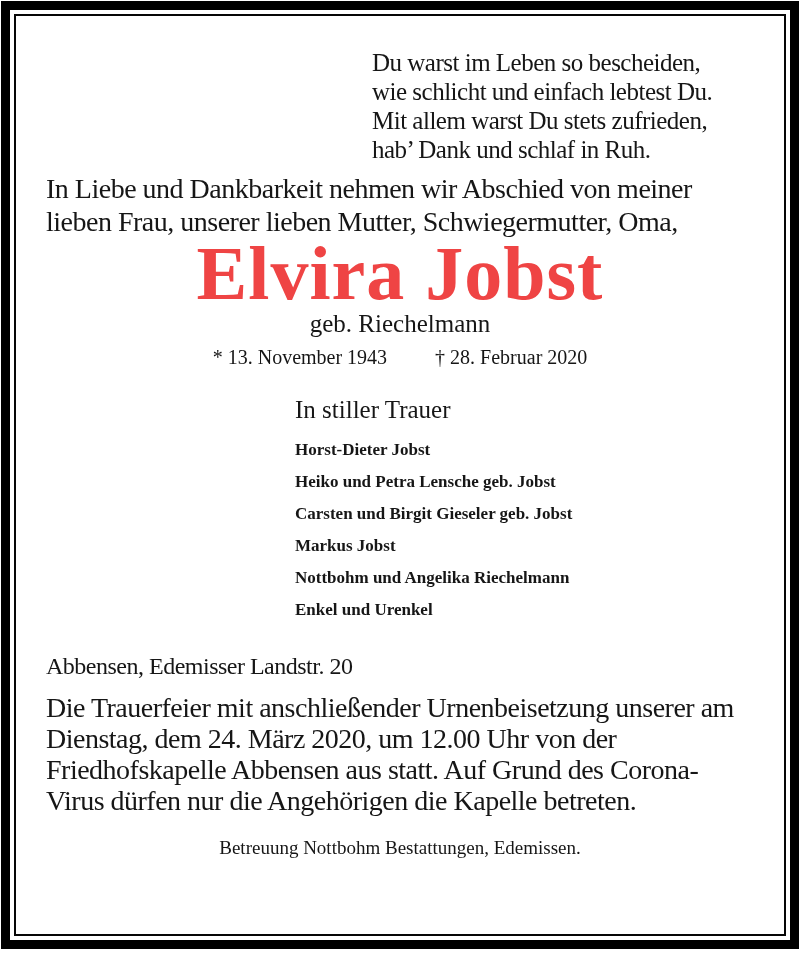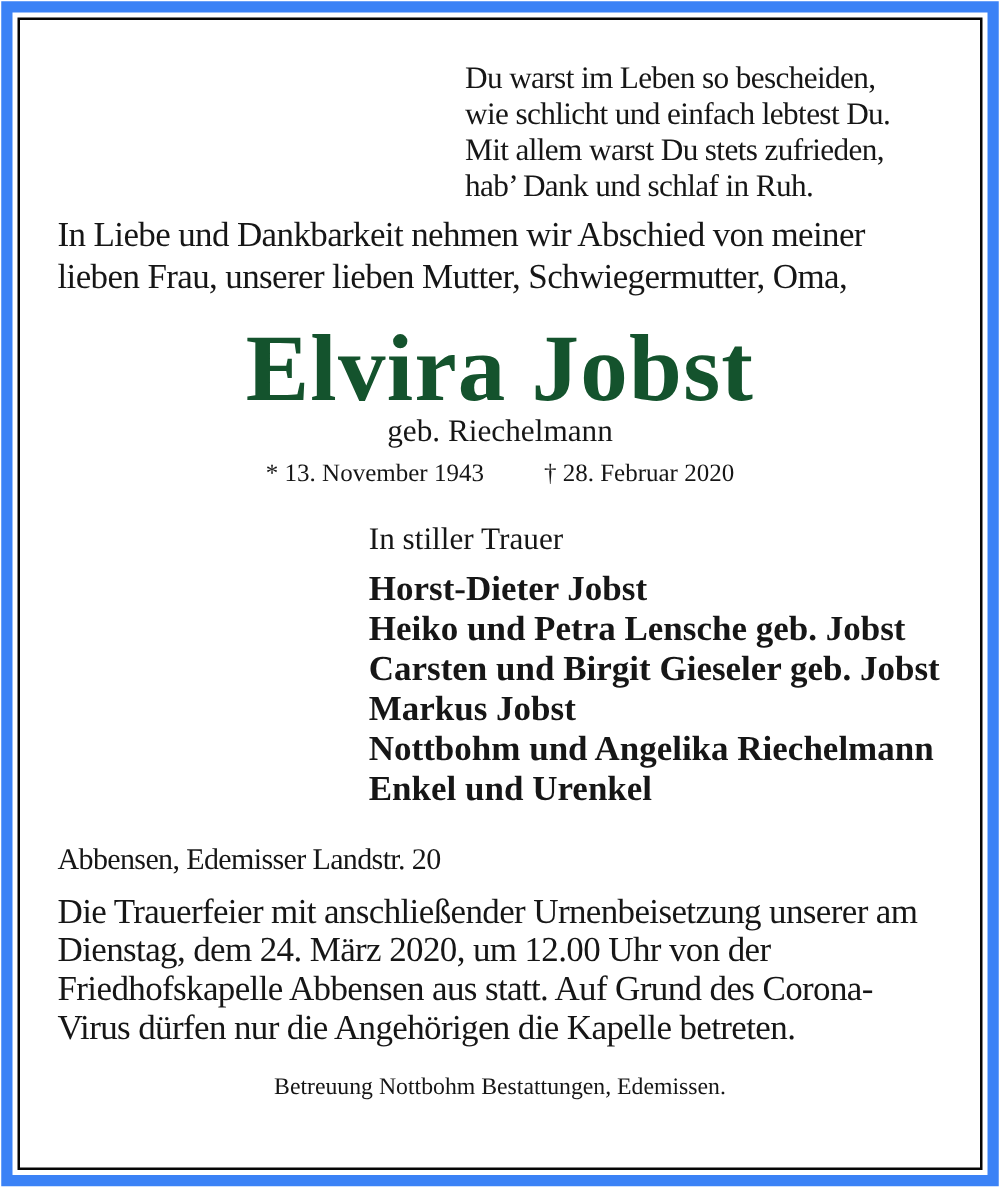--- a/index.html
+++ b/index.html
@@ -19,21 +19,21 @@
     position: absolute;
     inset: 0;
     background: #ffffff;
   }
   .outer-frame {
     position: absolute;
     left: 1px;
     top: 1px;
     right: 1px;
     bottom: 7px;
-    border: 9px solid #3b82f6;
+    border: 9px solid #000000;
   }
   .inner-frame {
     position: absolute;
     left: 4px;
     top: 4px;
     right: 4px;
     bottom: 4px;
     border: 2px solid #060606;
     overflow: hidden;
   }
@@ -45,27 +45,26 @@
     white-space: nowrap;
   }
   .intro {
     margin: 8px 0 0 30px;
     font-size: 28px;
     line-height: 33px;
     letter-spacing: -0.5px;
     white-space: nowrap;
   }
   .deceased-name {
-    margin-top: 22px;
     text-align: center;
     font-size: 76px;
     line-height: 70px;
     font-weight: bold;
     letter-spacing: 1px;
-    color: #14532d;
+    color: #ef4444;
   }
   .maiden-name {
     margin-top: 2px;
     text-align: center;
     font-size: 25px;
     line-height: 28px;
   }
   .dates {
     margin-top: 4px;
     display: flex;
@@ -74,21 +73,21 @@
     font-size: 20px;
     line-height: 30px;
   }
   .mourning-intro {
     margin: 24px 0 0 279px;
     font-size: 25px;
     line-height: 28px;
   }
   .mourners {
     margin: 10px 0 0 279px;
-    font-size: 28px;
+    font-size: 17px;
     line-height: 32px;
     font-weight: bold;
     white-space: nowrap;
   }
   .address {
     margin: 24px 0 0 30px;
     font-size: 24px;
     line-height: 32px;
     letter-spacing: -0.5px;
     white-space: nowrap;

